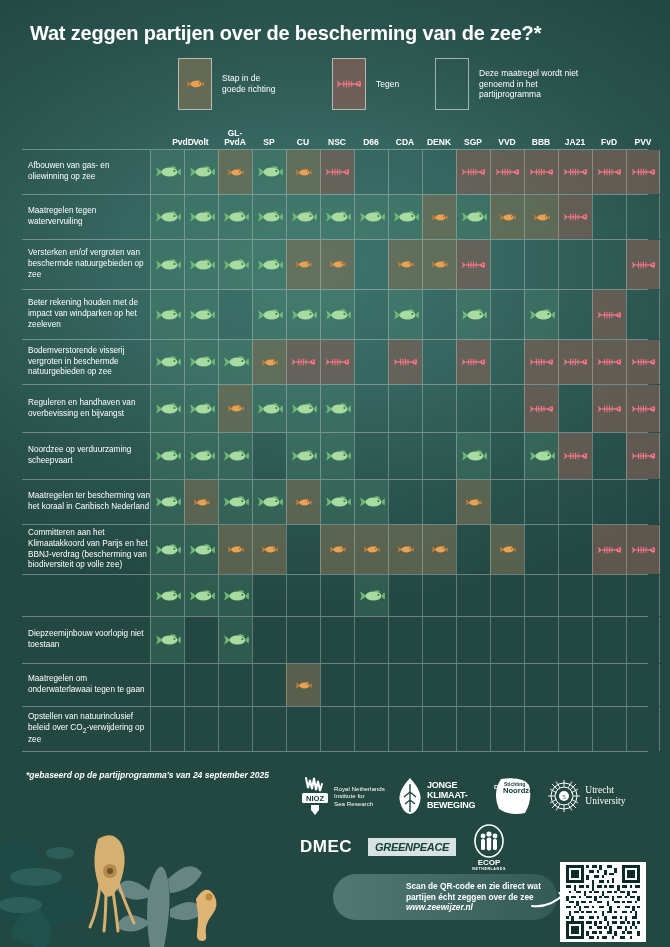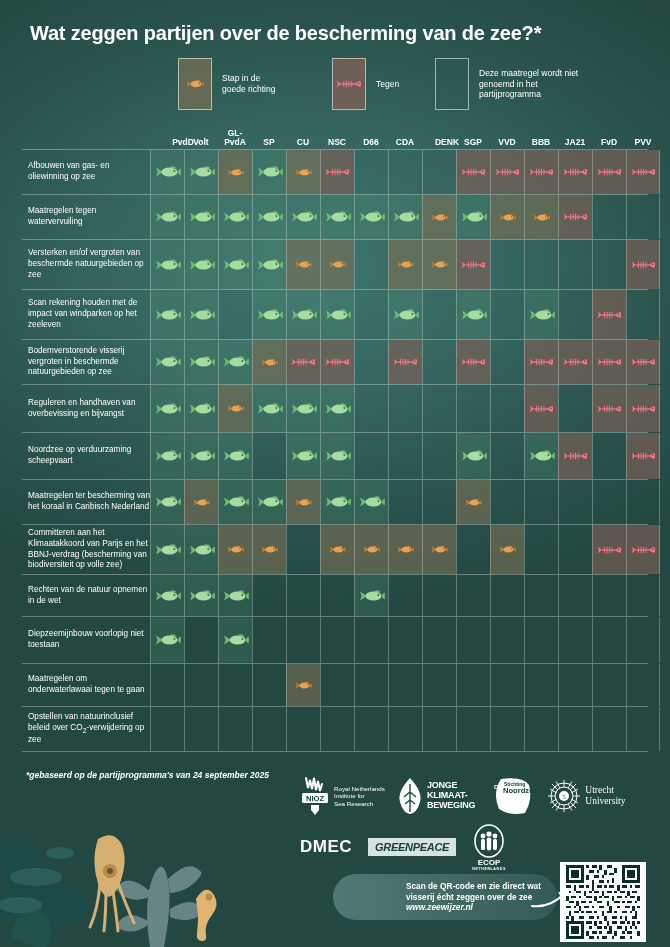--- a/index.html
+++ b/index.html
@@ -189,21 +189,21 @@
   <div id="matrix">
     <div id="headrow">
         <div class="party-head" style="left: 144px;">PvdD</div>
         <div class="party-head" style="left: 162px;">Volt</div>
         <div class="party-head" style="left: 196px;">GL-<br>PvdA</div>
         <div class="party-head" style="left: 230px;">SP</div>
         <div class="party-head" style="left: 264px;">CU</div>
         <div class="party-head" style="left: 298px;">NSC</div>
         <div class="party-head" style="left: 332px;">D66</div>
         <div class="party-head" style="left: 366px;">CDA</div>
-        <div class="party-head" style="left: 400px; margin-left: 8px;">DENK</div>
+        <div class="party-head" style="left: 400px;">DENK</div>
         <div class="party-head" style="left: 434px;">SGP</div>
         <div class="party-head" style="left: 468px;">VVD</div>
         <div class="party-head" style="left: 502px;">BBB</div>
         <div class="party-head" style="left: 536px;">JA21</div>
         <div class="party-head" style="left: 570px;">FvD</div>
         <div class="party-head" style="left: 604px;">PVV</div>
       </div>
     <div id="grid">
         <div class="row" style="height: 45px;">
           <div class="row-label">
@@ -596,21 +596,21 @@
                   <line x1="18" y1="3.6" x2="18" y2="10.4"></line>
                 </g>
                 <path d="M22 7 q3 -4 6.5 -3.2 q1 3.2 -0.3 6.4 q-3.4 0.6 -6.2 -3.2 Z" fill="#ef7584"></path>
                 <circle cx="26" cy="6" r="0.9" fill="#8d2b38"></circle>
               </svg>
             </div>
           </div>
         </div>
         <div class="row" style="height: 50px;">
           <div class="row-label">
-            <span>Scan rekening houden met de impact van windparken op het zeeleven</span>
+            <span>Beter rekening houden met de impact van windparken op het zeeleven</span>
           </div>
           <div class="cells">
             <div class="cell voor" style="left: 0px;">
               <svg class="fish" width="26" height="14" viewBox="0 0 26 14">
                 <path d="M8 7 L1 2.5 L2.6 7 L1 11.5 Z" fill="#6fba77"></path>
                 <ellipse cx="14.5" cy="7" rx="8" ry="4.6" fill="#a8dba0"></ellipse>
                 <path d="M14.5 2.4 q4 -2.6 7.4 1.2 q-3.6 -0.3 -7.4 -1.2 Z" fill="#6fba77"></path>
                 <path d="M22.5 7 q1.8 -3 3.2 -3.4 q0.4 3.4 -0.1 6.8 q-1.6 -0.5 -3.1 -3.4 Z" fill="#6fba77"></path>
                 <circle cx="19.4" cy="6" r="1.1" fill="#3b7a45"></circle>
               </svg>
@@ -1271,23 +1271,20 @@
                   <line x1="15" y1="3.2" x2="15" y2="10.8"></line>
                   <line x1="18" y1="3.6" x2="18" y2="10.4"></line>
                 </g>
                 <path d="M22 7 q3 -4 6.5 -3.2 q1 3.2 -0.3 6.4 q-3.4 0.6 -6.2 -3.2 Z" fill="#ef7584"></path>
                 <circle cx="26" cy="6" r="0.9" fill="#8d2b38"></circle>
               </svg>
             </div>
           </div>
         </div>
         <div class="row" style="height: 42px;">
-          <div class="row-label">
-            <span>Rechten van de natuur opnemen in de wet</span>
-          </div>
           <div class="cells">
             <div class="cell voor" style="left: 0px;">
               <svg class="fish" width="26" height="14" viewBox="0 0 26 14">
                 <path d="M8 7 L1 2.5 L2.6 7 L1 11.5 Z" fill="#6fba77"></path>
                 <ellipse cx="14.5" cy="7" rx="8" ry="4.6" fill="#a8dba0"></ellipse>
                 <path d="M14.5 2.4 q4 -2.6 7.4 1.2 q-3.6 -0.3 -7.4 -1.2 Z" fill="#6fba77"></path>
                 <path d="M22.5 7 q1.8 -3 3.2 -3.4 q0.4 3.4 -0.1 6.8 q-1.6 -0.5 -3.1 -3.4 Z" fill="#6fba77"></path>
                 <circle cx="19.4" cy="6" r="1.1" fill="#3b7a45"></circle>
               </svg>
             </div>
@@ -1536,21 +1533,21 @@
         </g>
       </svg>
       <div style="font-size:8px;font-weight:bold;">ECOP</div>
       <div style="font-size:3.6px;font-weight:bold;letter-spacing:0.6px;">NETHERLANDS</div>
     </div>
   </div>
 
   <div id="cta">
     <div id="cta-text">
       <div>Scan de QR-code en zie direct wat</div>
-      <div>visserij écht zeggen over de zee</div>
+      <div>partijen écht zeggen over de zee</div>
       <div id="cta-url">www.zeewijzer.nl</div>
     </div>
   </div>
   <svg id="arrow" width="44" height="28" viewBox="0 0 44 28">
     <path d="M2 22 q18 2 32 -12" stroke="#ffffff" stroke-width="2" fill="none" stroke-linecap="round"></path>
     <path d="M28 8 l8 1 l-3 8 Z" fill="#ffffff"></path>
   </svg>
 
   <div id="qr">
     <svg width="80" height="74" viewBox="0 0 29 29" shape-rendering="crispEdges">

